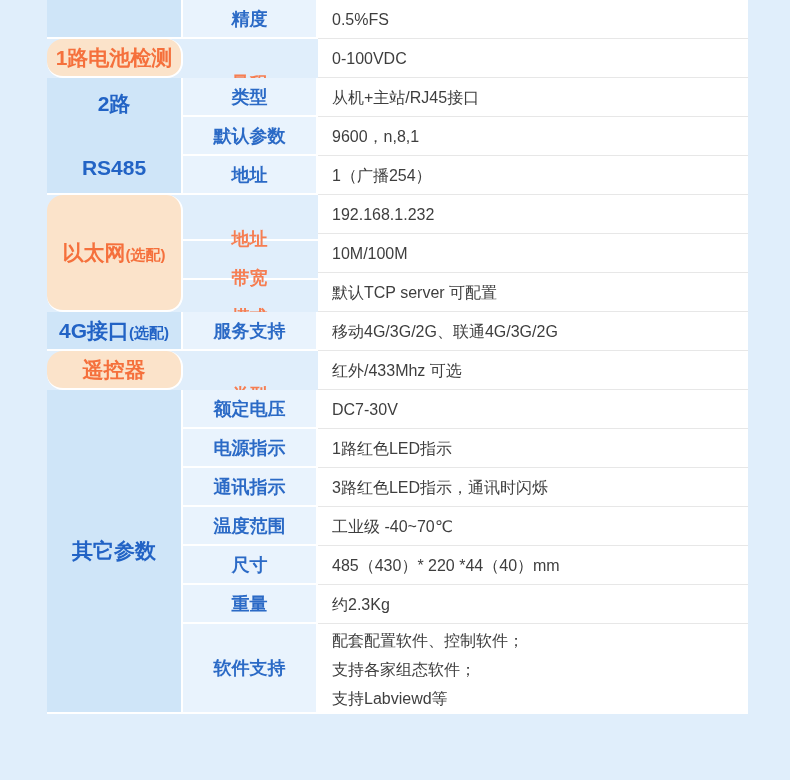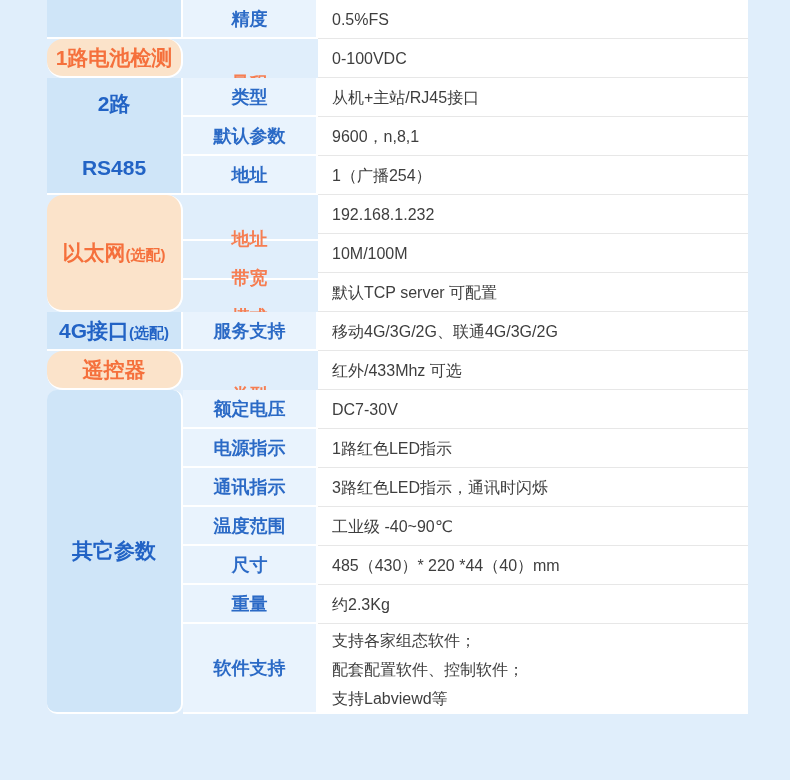--- a/index.html
+++ b/index.html
@@ -132,21 +132,21 @@
     </div>
     <div class="cat-cell orange" style="grid-row: span 1;">
       <div class="cat-label">遥控器</div>
     </div>
     <div class="param-cell orange">
       <span>类型</span>
     </div>
     <div class="value-cell">
       <div>红外/433Mhz 可选</div>
     </div>
-    <div class="cat-cell blue" style="grid-row: span 7; border-radius: 10px;">
+    <div class="cat-cell blue" style="grid-row: span 7;">
       <div class="cat-label">其它参数</div>
     </div>
     <div class="param-cell blue">
       <span>额定电压</span>
     </div>
     <div class="value-cell">
       <div>DC7-30V</div>
     </div>
     <div class="param-cell blue">
       <span>电源指示</span>
@@ -157,35 +157,35 @@
     <div class="param-cell blue">
       <span>通讯指示</span>
     </div>
     <div class="value-cell">
       <div>3路红色LED指示，通讯时闪烁</div>
     </div>
     <div class="param-cell blue">
       <span>温度范围</span>
     </div>
     <div class="value-cell">
-      <div>工业级 -40~90℃</div>
+      <div>工业级 -40~70℃</div>
     </div>
     <div class="param-cell blue">
       <span>尺寸</span>
     </div>
     <div class="value-cell">
       <div>485（430）* 220 *44（40）mm</div>
     </div>
     <div class="param-cell blue">
       <span>重量</span>
     </div>
     <div class="value-cell">
       <div>约2.3Kg</div>
     </div>
     <div class="param-cell blue">
       <span>软件支持</span>
     </div>
     <div class="value-cell last">
+      <div>配套配置软件、控制软件；</div>
       <div>支持各家组态软件；</div>
-      <div>配套配置软件、控制软件；</div>
       <div>支持Labviewd等</div>
     </div>
   </div>
 
 </body></html>

